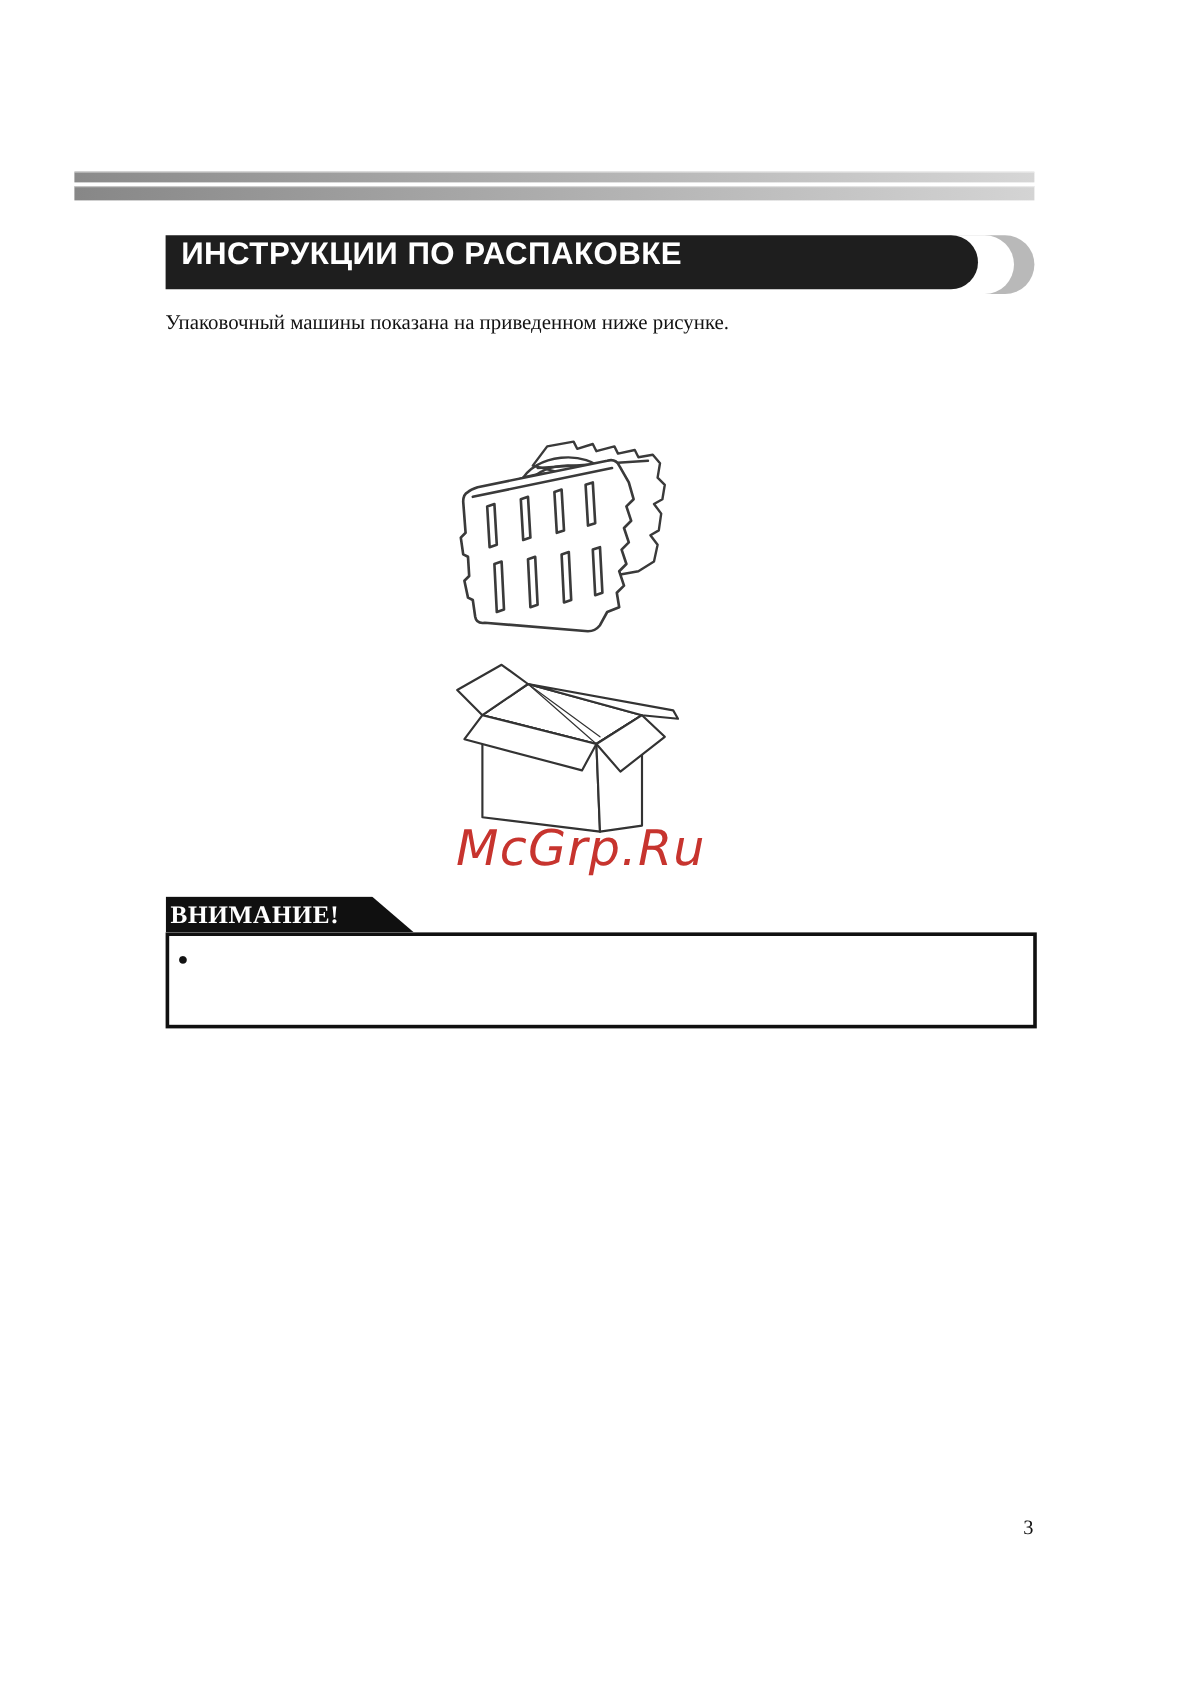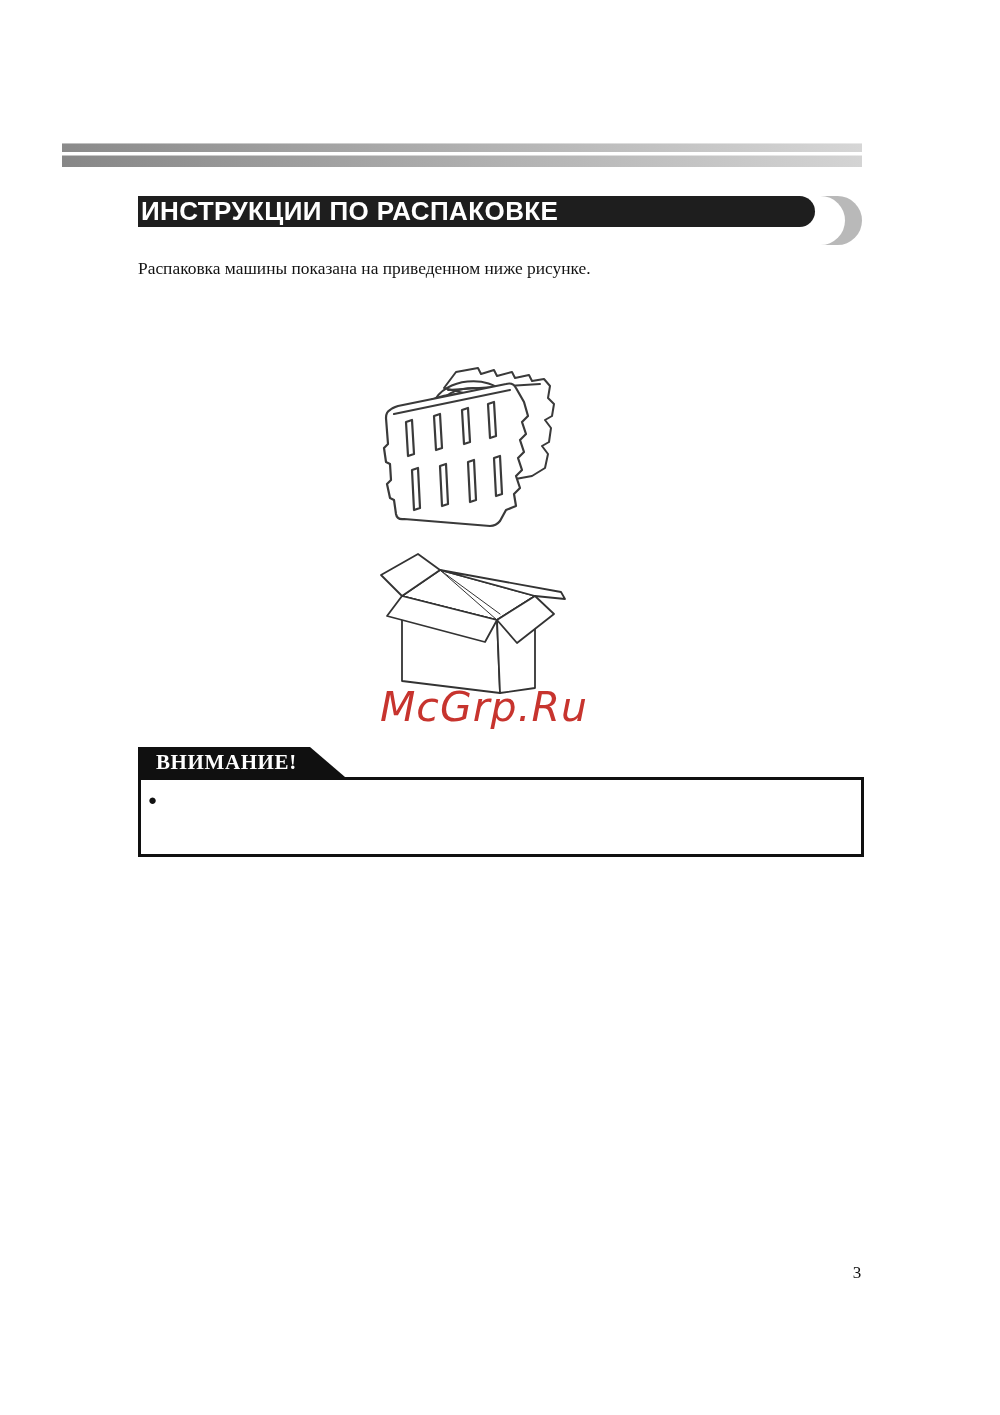--- a/index.html
+++ b/index.html
@@ -19,43 +19,43 @@
     box-shadow:inset 0 1px 0 rgba(255,255,255,.45);}
   .rule-lower{top:155px;height:12px;
     background:linear-gradient(to right,#878787,#d4d4d4);
     box-shadow:inset 0 1px 0 rgba(255,255,255,.5);}
   
   .header-wrap{position:absolute;left:138px;top:196px;width:724px;height:49px;}
   .crescent-gray{position:absolute;right:0;top:0;width:230px;height:49px;
     background:#b9b9b9;border-radius:0 24.5px 24.5px 0;}
   .crescent-white{position:absolute;right:17px;top:0;width:230px;height:49px;
     background:#ffffff;border-radius:0 24.5px 24.5px 0;}
-  .title-banner{position:absolute;left:0;top:0;width:677px;height:31px;
+  .title-banner{position:absolute;left:0;top:0;width:677px;height:45px;
     background:#1e1e1e;border-radius:0 24.5px 24.5px 0;
-    display:flex;align-items:center;padding-left:3px;box-sizing:border-box;}
+    display:flex;padding-left:13px;box-sizing:border-box;}
   .title-banner span{
     font-family:"Liberation Sans", sans-serif;font-weight:bold;
     font-size:26px;color:#ffffff;letter-spacing:.4px;white-space:nowrap;}
   
   .intro{position:absolute;left:138px;top:258px;width:730px;
     font-size:17.4px;line-height:21.6px;}
   .intro p{margin:0;}
   
   .fig-foam{position:absolute;left:382px;top:358px;width:176px;height:170px;}
   .fig-box{position:absolute;left:375px;top:547px;width:195px;height:150px;}
   svg{display:block;width:100%;height:100%;}
   
   .watermark{position:absolute;left:380px;top:683px;
     font-family:"DejaVu Sans", sans-serif;font-style:italic;
     font-size:41px;color:#c7342e;letter-spacing:1px;white-space:nowrap;}
   
   .warn-banner{position:absolute;left:138px;top:747px;width:207px;height:30px;
     background:#101010;
     clip-path:polygon(0 0,172px 0,100% 100%,0 100%);
-    display:flex;align-items:center;padding-left:18px;box-sizing:border-box;}
+    display:flex;align-items:center;padding-left:4px;box-sizing:border-box;}
   .warn-banner span{font-family:"Liberation Serif", serif;font-weight:bold;
     font-size:21px;color:#ffffff;letter-spacing:.6px;}
   .warn-box{position:absolute;left:138px;top:777px;width:726px;height:80px;
     border:3px solid #101010;box-sizing:border-box;
     display:flex;align-items:flex-start;padding:8px 14px 0 7px;}
   .warn-bullet{width:19px;flex:0 0 19px;font-size:15px;line-height:23.5px;
     padding-top:1px;}
   .warn-text{flex:1;font-weight:bold;font-size:17.4px;line-height:23.5px;}
   
   .page-number{position:absolute;left:846px;top:1263px;width:22px;
@@ -71,21 +71,21 @@
 
   <div class="header-wrap">
     <div class="crescent-gray"></div>
     <div class="crescent-white"></div>
     <div class="title-banner">
       <span>ИНСТРУКЦИИ ПО РАСПАКОВКЕ</span>
     </div>
   </div>
 
   <div class="intro">
-    <p>Распаковка машины показана на приведенном ниже рисунке.</p>
+    <p>Упаковочный машины показана на приведенном ниже рисунке.</p>
   </div>
 
   <div class="fig-foam">
     <svg viewBox="0 0 176 170">
       <g stroke="#3a3a3a" stroke-width="2" fill="#ffffff" stroke-linejoin="round" stroke-linecap="round">
 
         <path d="M62,30 L74,14 L96,10 L99,16 L112,12 L115,18 L130,14 L133,20 L147,17 L150,23 L162,21 L168,28 L166,40 L172,46 L170,58 L163,62 L169,70 L167,84 L160,88 L166,96 L163,110 L150,118 L128,122 L118,116 L116,44 Z"></path>
         <path d="M66,32 L158,26" fill="none"></path>
 
         <path d="M52,44 C62,20 108,16 122,36" fill="none"></path>

